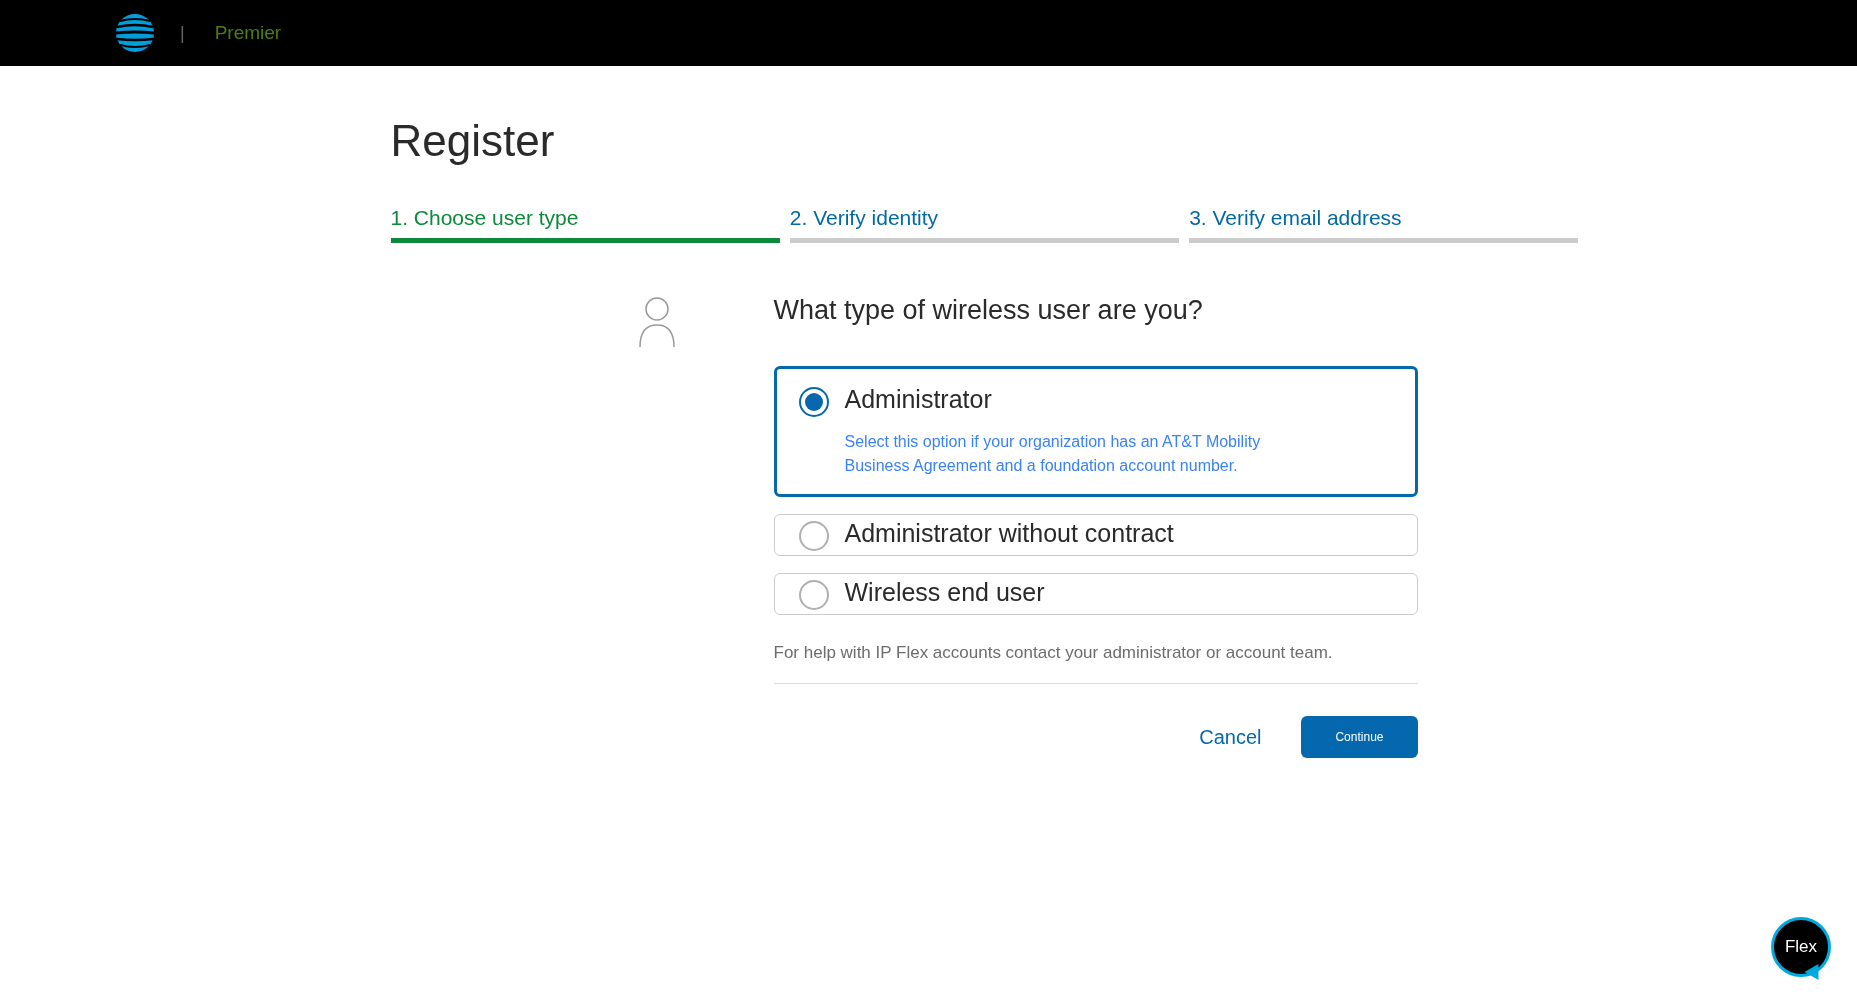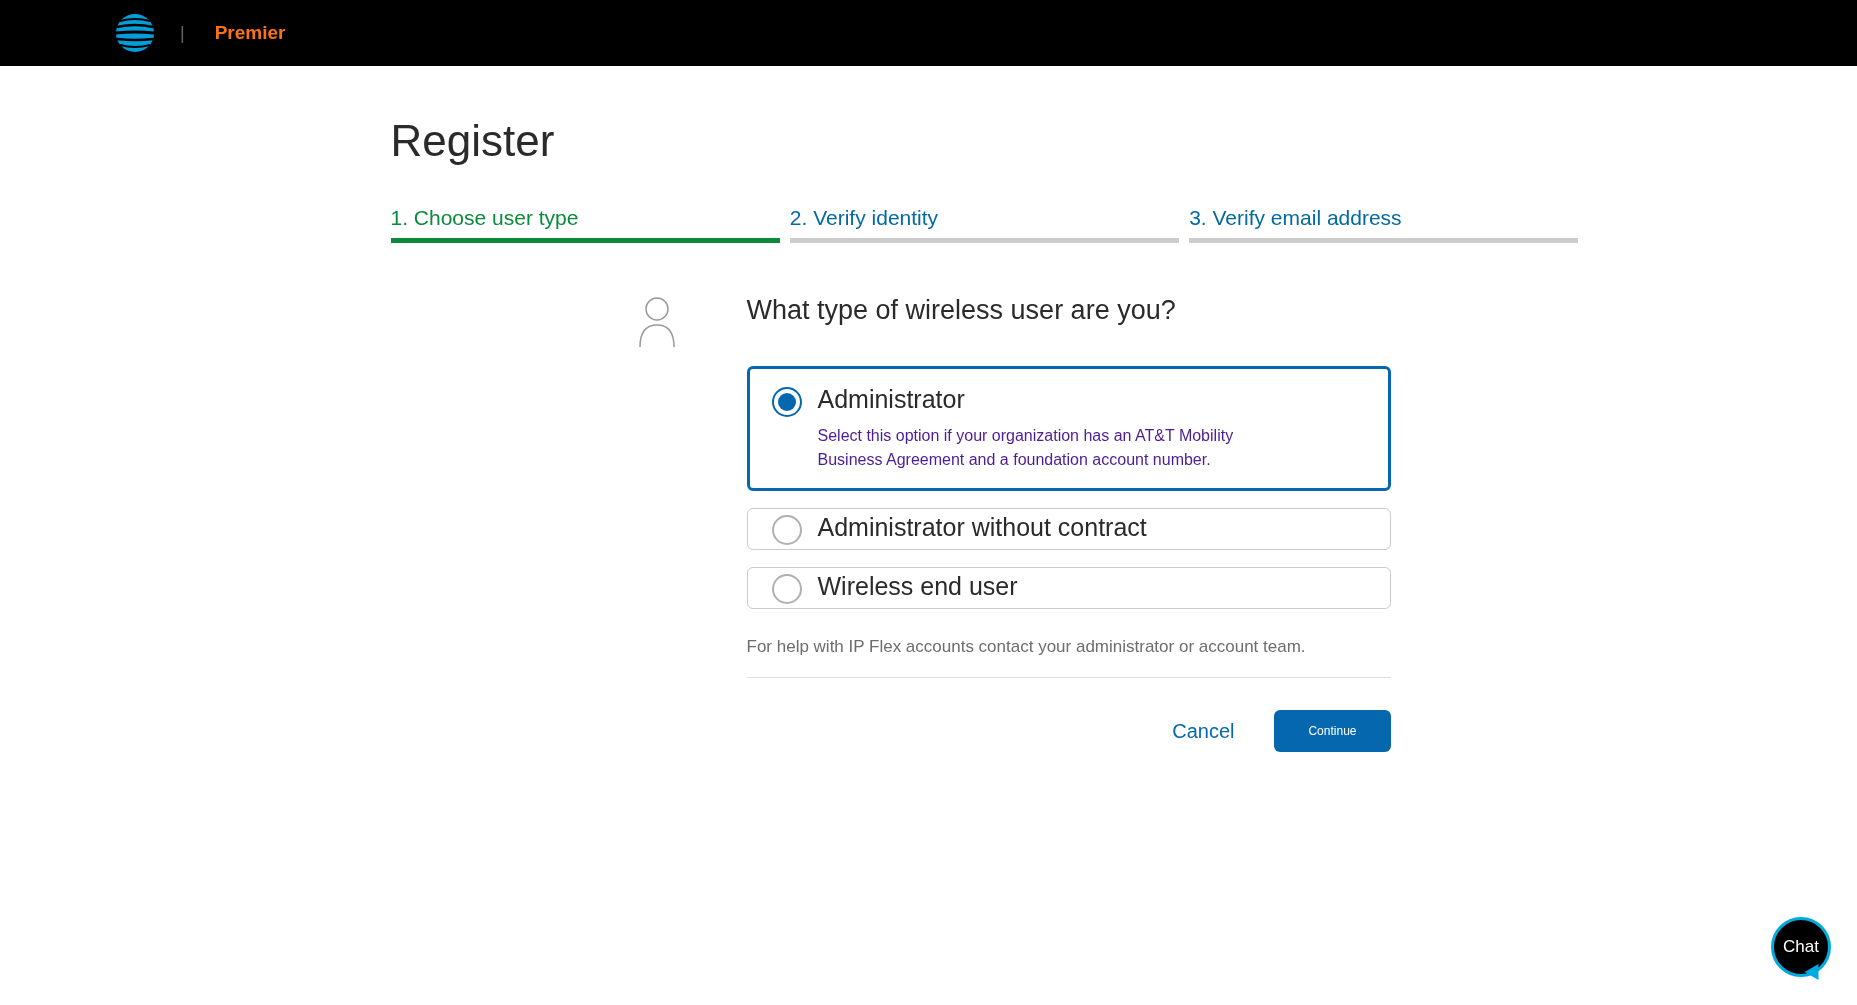--- a/index.html
+++ b/index.html
@@ -23,23 +23,23 @@
       height: 40px;
       position: relative;
     }
     .divider {
       color: #666;
       margin: 0 30px 0 25px;
       font-size: 18px;
       font-weight: 300;
     }
     .premier-text {
-      color: #f97316;
+      color: #4d7c0f;
       font-size: 19px;
-      font-weight: 700;
+      font-weight: 400;
     }
     .container {
       max-width: 1300px;
       margin: 0 auto;
       padding: 50px 0 0 112px;
     }
     .page-title {
       font-size: 44px;
       font-weight: 400;
       color: #2a2a2a;
@@ -67,21 +67,21 @@
     }
     .step-bar {
       height: 5px;
       background: #ccc;
     }
     .step.active .step-bar {
       background: #0a8a3a;
     }
     .content-wrapper {
       display: flex;
-      gap: 67px;
+      gap: 94px;
       margin-top: 30px;
     }
     .person-icon {
       margin-left: 244px;
       flex-shrink: 0;
     }
     .form-section {
       flex: 1;
       max-width: 644px;
     }
@@ -131,22 +131,22 @@
     .option-content {
       flex: 1;
     }
     .option-title {
       font-size: 25px;
       font-weight: 400;
       color: #2a2a2a;
     }
     .option-desc {
       font-size: 16px;
-      color: #4c1d95;
-      margin-top: 10px;
+      color: #3b82f6;
+      margin-top: 16px;
       line-height: 1.5;
       max-width: 480px;
     }
     .help-text {
       font-size: 17px;
       color: #6d6d6d;
       margin-top: 28px;
       margin-bottom: 20px;
     }
     .hr-line {
@@ -286,16 +286,16 @@
       <div class="actions">
         <a class="cancel-link">Cancel</a>
         <button class="continue-btn">Continue</button>
       </div>
     </div>
   </div>
 </div>
 
 <div class="chat-bubble">
   <div class="chat-circle">
-    <span>Chat</span>
+    <span>Flex</span>
     <div class="chat-tail"></div>
   </div>
 </div>
 
 </body></html>

